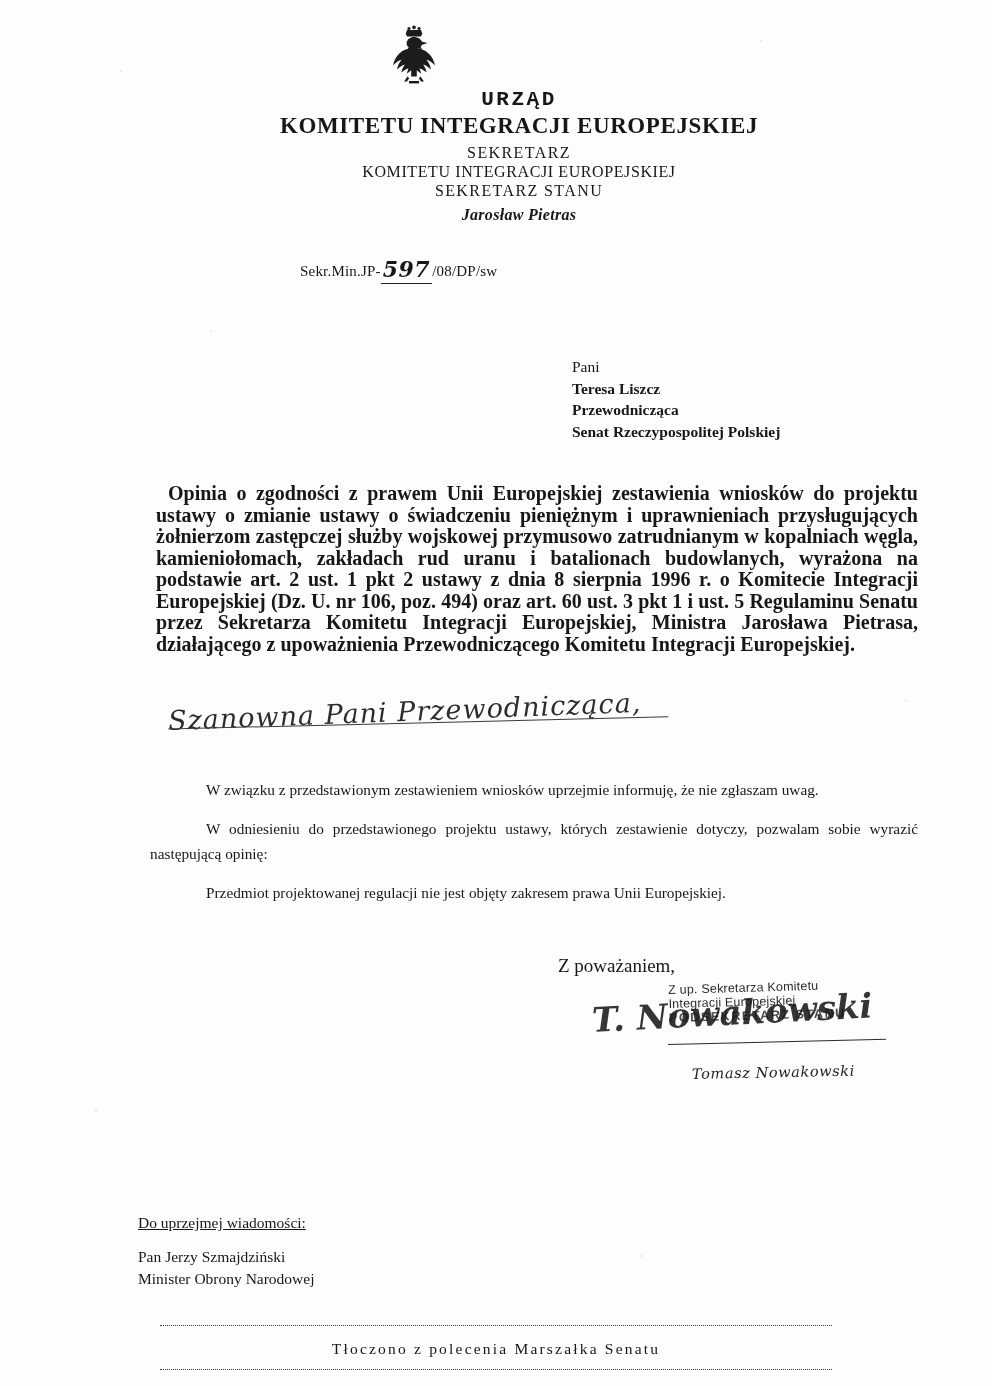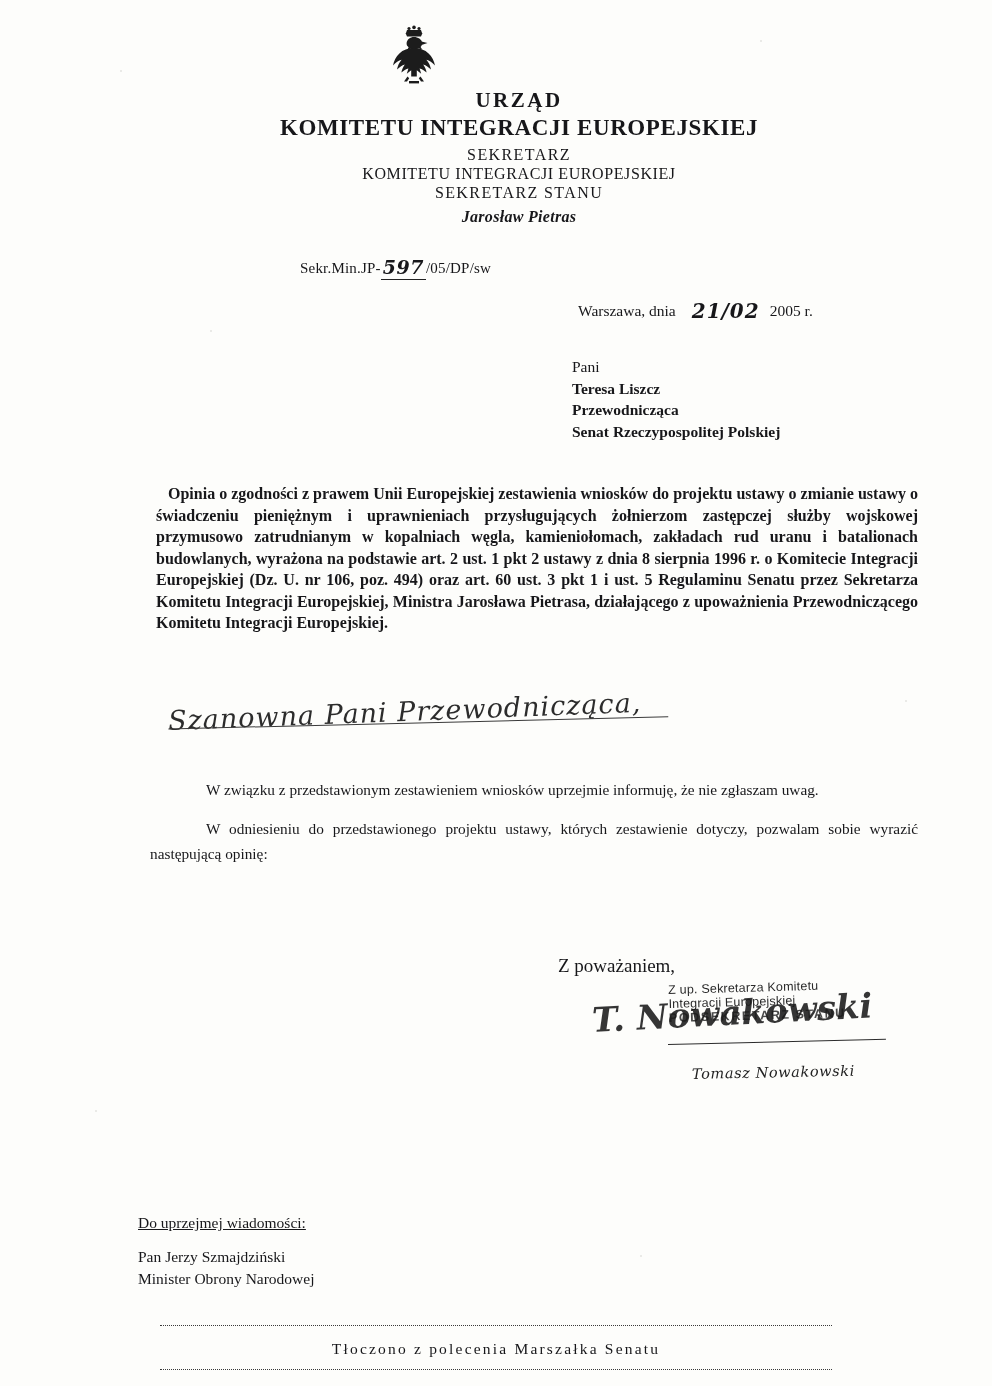--- a/index.html
+++ b/index.html
@@ -37,20 +37,21 @@
     left: 0;
     top: 88px;
     width: 992px;
     text-align: center;
   }
   .hdr-urzad {
     font-size: 21px;
     letter-spacing: 2.5px;
     font-weight: 700;
     margin-left: 46px;
+    font-family: Liberation Mono, monospace;
   }
   .hdr-kie {
     font-size: 23px;
     letter-spacing: 0.6px;
     font-weight: 700;
     margin-top: 2px;
     margin-left: 46px;
   }
   .hdr-sekretarz {
     font-size: 16px;
@@ -85,21 +86,21 @@
     position: absolute;
     left: 300px;
     top: 255px;
     font-size: 15px;
     letter-spacing: 0.2px;
   }
   .ref-hand {
     font-family: "DejaVu Serif", serif;
     font-style: italic;
     font-weight: 700;
-    font-size: 19px;
+    font-size: 22px;
     letter-spacing: 0.5px;
     position: relative;
     top: 1px;
     border-bottom: 1.4px solid #222;
     padding: 0 2px 1px 2px;
   }
 
   
   .dateline {
     position: absolute;
@@ -129,21 +130,21 @@
   .addressee .bold {
     font-weight: 700;
   }
 
   
   .subject {
     position: absolute;
     left: 156px;
     top: 483px;
     width: 762px;
-    font-size: 16px;
+    font-size: 20px;
     line-height: 21.5px;
     font-weight: 700;
     text-align: justify;
     text-indent: 12px;
   }
 
   
   .salutation-hand {
     position: absolute;
     left: 168px;
@@ -324,44 +325,42 @@
   <div class="hdr">
     <div class="hdr-urzad">URZĄD</div>
     <div class="hdr-kie">KOMITETU INTEGRACJI EUROPEJSKIEJ</div>
     <div class="hdr-sekretarz">SEKRETARZ</div>
     <div class="hdr-kie2">KOMITETU INTEGRACJI EUROPEJSKIEJ</div>
     <div class="hdr-stanu">SEKRETARZ STANU</div>
     <div class="hdr-name">Jarosław Pietras</div>
   </div>
 
   <div class="refline">
-    <span>Sekr.Min.JP-</span><span class="ref-hand">597</span><span>/05/DP/sw</span>
-  </div>
-
-  <div class="dateline">
-    <span>Warszawa, dnia</span><span class="date-hand">21/02</span><span>2005 r.</span>
-  </div>
+    <span>Sekr.Min.JP-</span><span class="ref-hand">597</span><span>/08/DP/sw</span>
+  </div>
+
 
   <div class="addressee">
     <div>Pani</div>
     <div class="bold">Teresa Liszcz</div>
     <div class="bold">Przewodnicząca</div>
     <div class="bold">Senat Rzeczypospolitej Polskiej</div>
   </div>
 
   <div class="subject">Opinia o zgodności z prawem Unii Europejskiej zestawienia wniosków do projektu ustawy o zmianie ustawy o świadczeniu pieniężnym i uprawnieniach przysługujących żołnierzom zastępczej służby wojskowej przymusowo zatrudnianym w kopalniach węgla, kamieniołomach, zakładach rud uranu i batalionach budowlanych, wyrażona na podstawie art. 2 ust. 1 pkt 2 ustawy z dnia 8 sierpnia 1996 r. o Komitecie Integracji Europejskiej (Dz. U. nr 106, poz. 494) oraz art. 60 ust. 3 pkt 1 i ust. 5 Regulaminu Senatu przez Sekretarza Komitetu Integracji Europejskiej, Ministra Jarosława Pietrasa, działającego z upoważnienia Przewodniczącego Komitetu Integracji Europejskiej.</div>
 
   <div class="salutation-hand">
     <span>Szanowna Pani Przewodnicząca,</span>
     <span class="underline"></span>
   </div>
 
   <div class="body">
     <p class="p1">W związku z przedstawionym zestawieniem wniosków uprzejmie informuję, że nie zgłaszam uwag.</p>
     <p class="p2">W odniesieniu do przedstawionego projektu ustawy, których zestawienie dotyczy, pozwalam sobie wyrazić następującą opinię:</p>
+    <p class="p3">Przedmiot projektowanej regulacji  nie jest objęty zakresem prawa Unii Europejskiej.</p>
   </div>
 
   <div class="closing">Z poważaniem,</div>
 
   <div class="stamp">
     <div class="l1">Z up. Sekretarza Komitetu</div>
     <div class="l2">Integracji Europejskiej</div>
     <div class="l3">PODSEKRETARZ STANU</div>
   </div>
 

